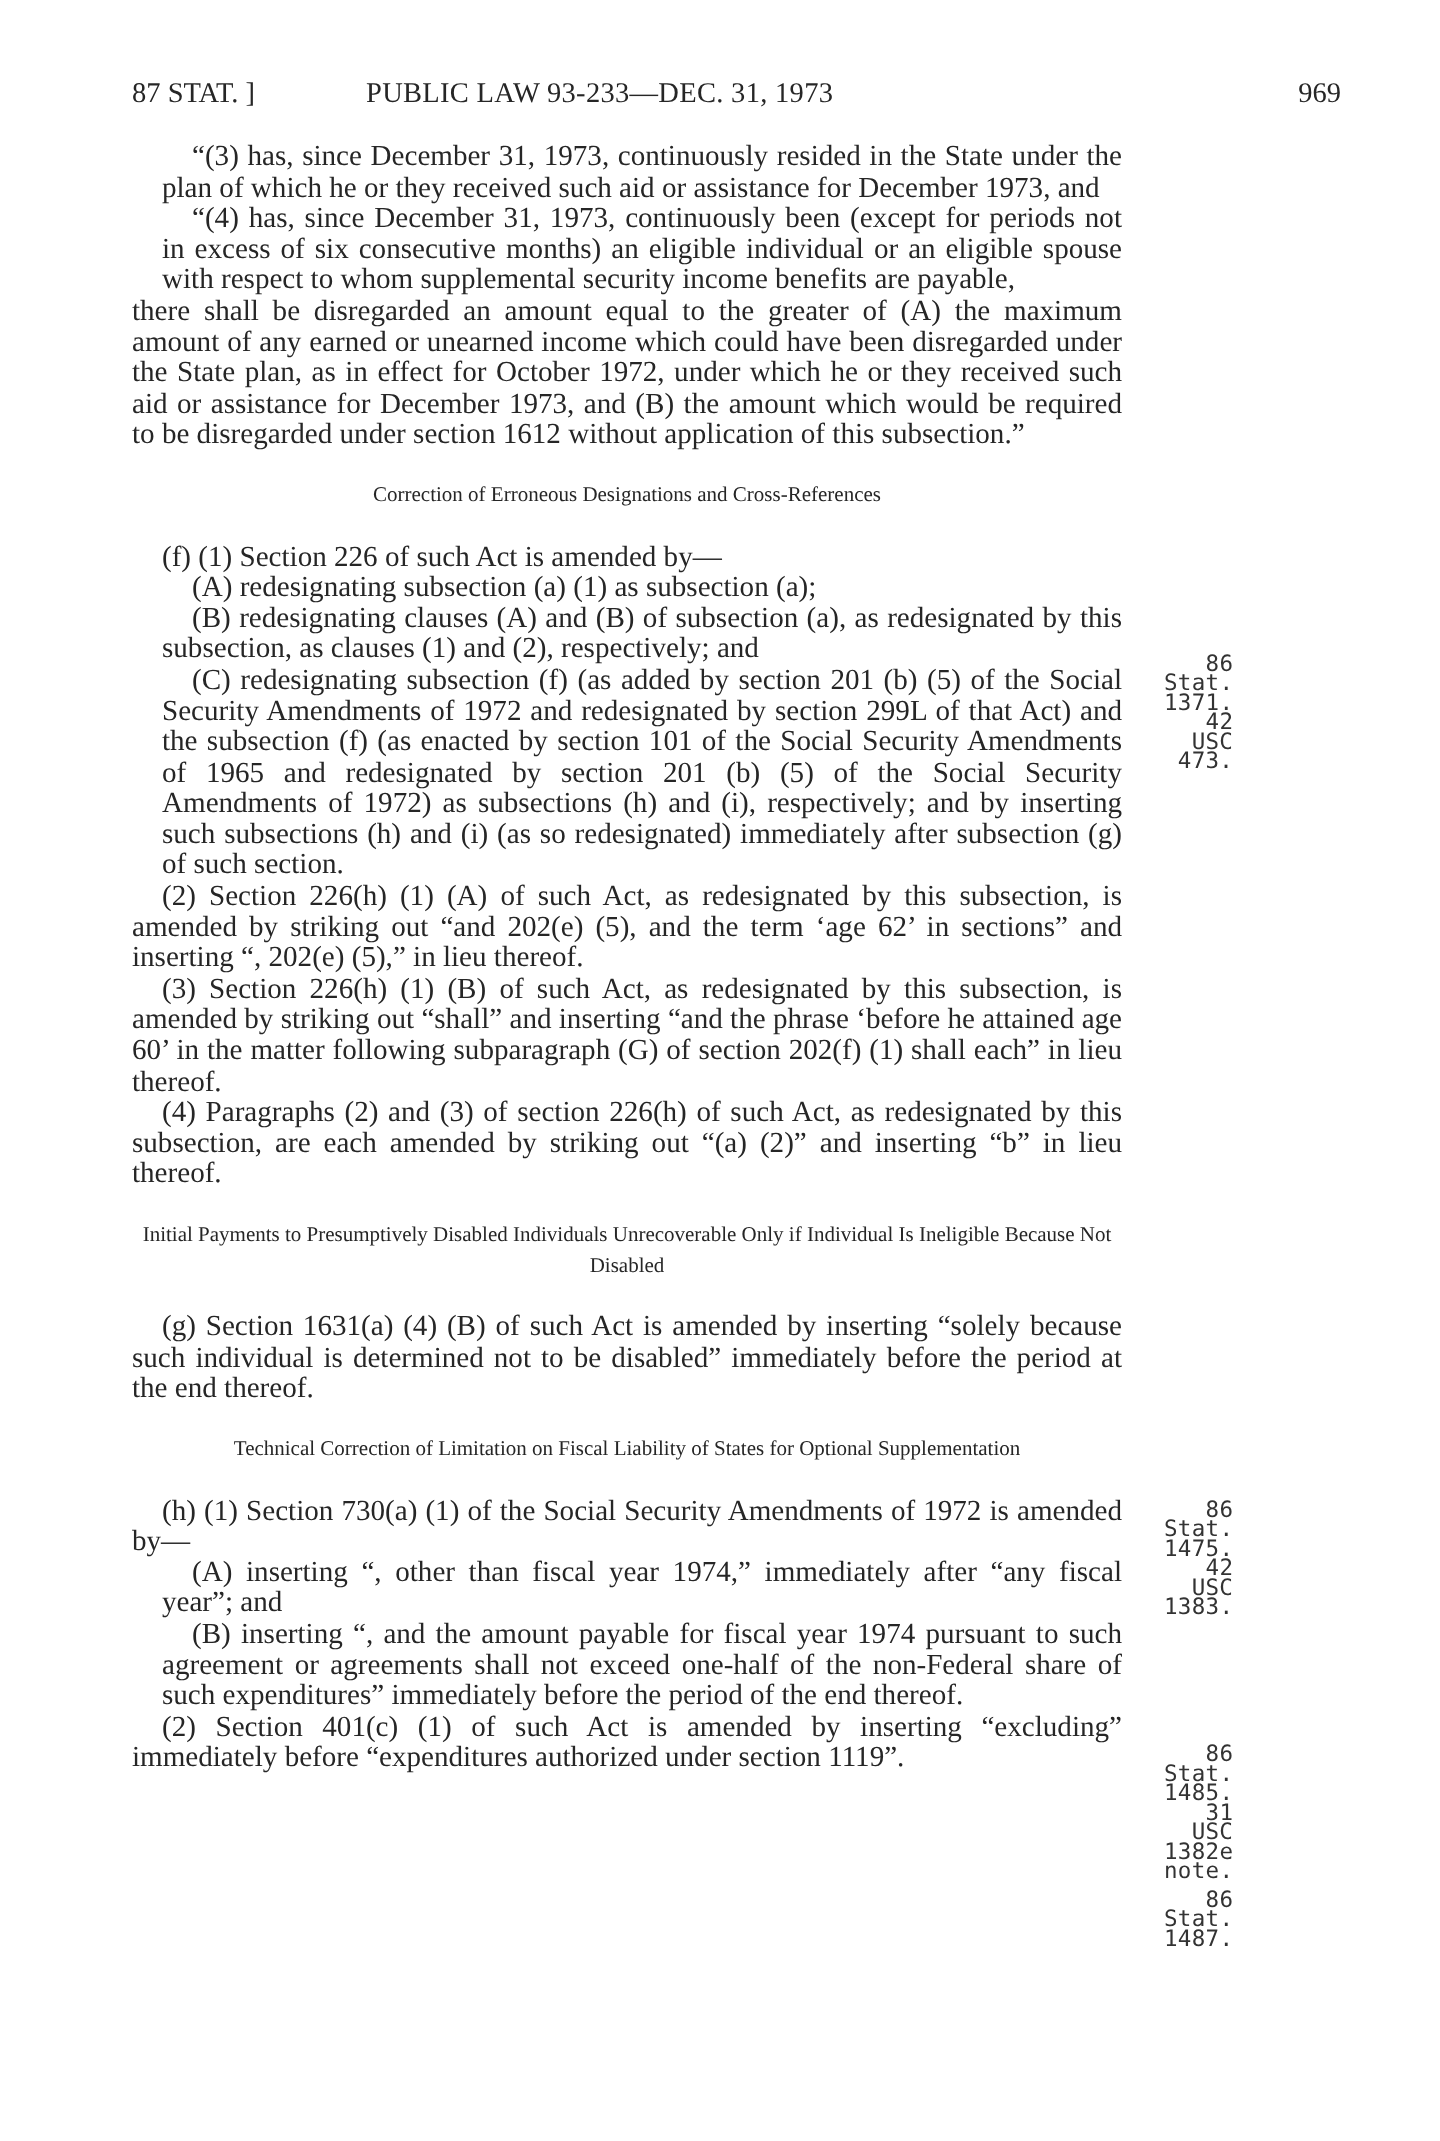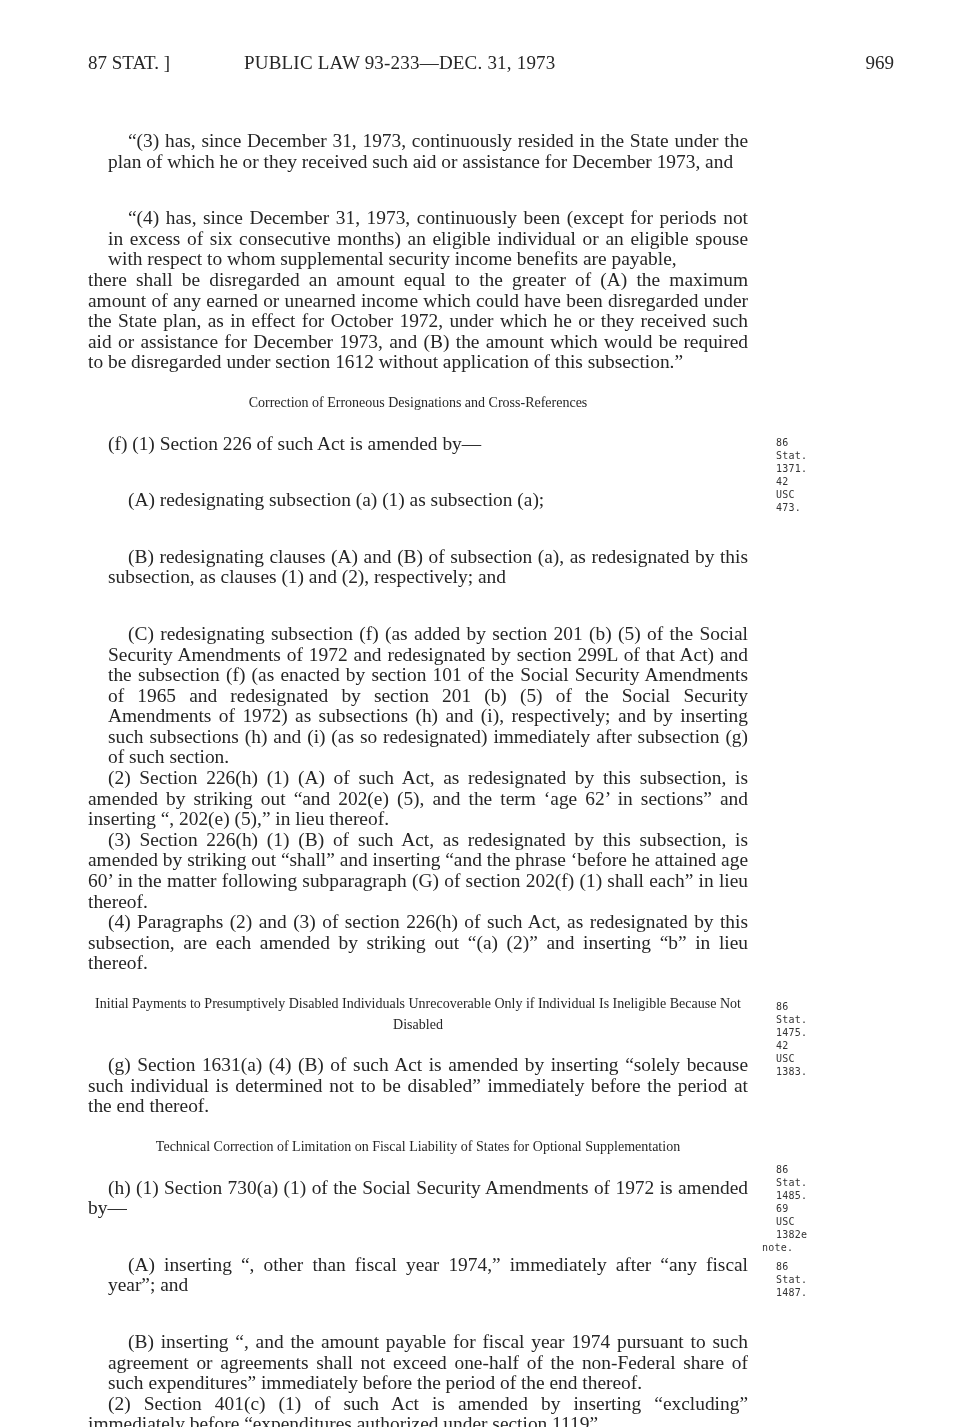--- a/index.html
+++ b/index.html
@@ -5,24 +5,24 @@
   html, body { margin: 0; padding: 0; background: #ffffff; }
   body { width: 960px; height: 1427px; position: relative; overflow: hidden; color: #2a2a2a; }
   .page { position: absolute; left: 0; top: 0; width: 772px; height: 1427px; }
   .header { position: absolute; top: 52px; left: 88px; width: 806px; height: 30px; font-family: "Liberation Serif", serif; font-size: 19px; color: #262626; }
   .header .left { position: absolute; left: 0; top: 0; }
   .header .center { position: absolute; left: 156px; top: 0; letter-spacing: 0.2px; text-align: center; }
   .header .right { position: absolute; right: 0; top: 0; }
   .body { position: absolute; left: 88px; top: 95px; width: 660px; font-family: "Liberation Serif", serif; font-size: 19.4px; line-height: 20.6px; color: #262626; text-align: justify; }
   .p { margin: 0; }
   .ind1 { text-indent: 20px; }
-  .ind2 { padding-left: 20px; text-indent: 20px; margin-top: 36px; }
+  .ind2 { padding-left: 20px; text-indent: 20px; }
   .heading { text-align: center; margin: 20px 0 20px 0; font-size: 14px; }
   .heading.first { margin-top: 20px; }
-  .margin-note { position: absolute; left: 776px; font-family: "DejaVu Sans Mono", monospace; font-size: 10px; line-height: 13px; color: #333; letter-spacing: 0.2px; }
+  .margin-note { position: absolute; left: 776px; font-family: "DejaVu Sans Mono", monospace; font-size: 15px; line-height: 13px; color: #333; letter-spacing: 0.2px; text-align: right; }
 </style>
 </head>
 <body>
 
 <div class="page">
 
   <div class="header">
     <span class="left">87 STAT. ]</span>
     <span class="center">PUBLIC LAW 93-233—DEC. 31, 1973</span>
     <span class="right">969</span>
@@ -60,21 +60,21 @@
     <div>42 USC 473.</div>
   </div>
 
   <div class="margin-note" style="top:1000px;">
     <div>86 Stat. 1475.</div>
     <div>42 USC 1383.</div>
   </div>
 
   <div class="margin-note" style="top:1163px; left:762px;">
     <div style="padding-left:14px;">86 Stat. 1485.</div>
-    <div style="padding-left:14px;">69 USC 1382e</div>
+    <div style="padding-left:14px;">31 USC 1382e</div>
     <div>note.</div>
   </div>
 
   <div class="margin-note" style="top:1260px;">
     <div>86 Stat. 1487.</div>
   </div>
 
 </div>
 
 </body></html>

